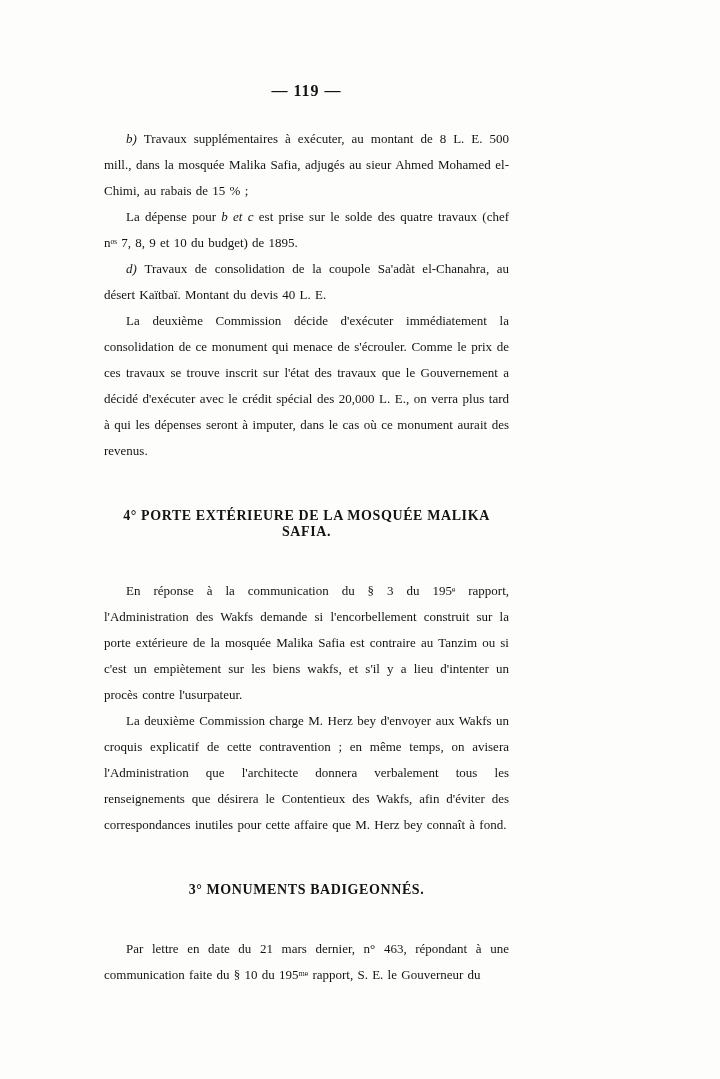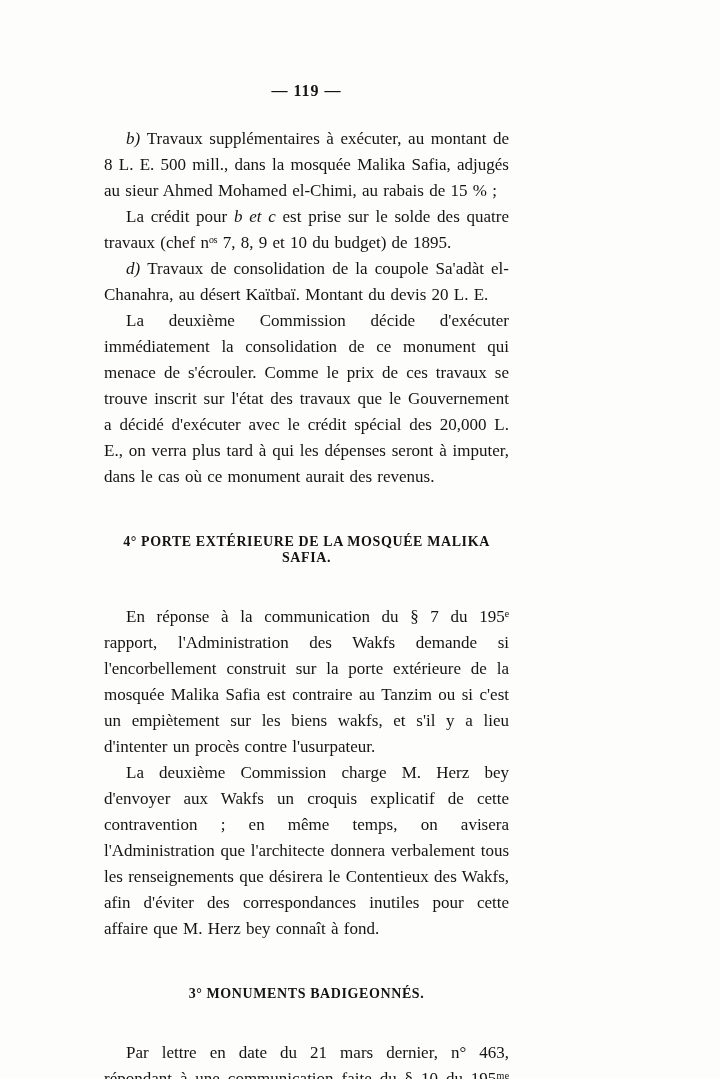--- a/index.html
+++ b/index.html
@@ -23,21 +23,21 @@
   }
   .page-number {
     text-align: center;
     font-size: 16px;
     font-weight: bold;
     letter-spacing: 1px;
     margin: 0 0 26px 0;
   }
   p.para {
     margin: 0;
-    font-size: 17px;
+    font-size: 13px;
     line-height: 26px;
     text-align: justify;
     text-indent: 22px;
     word-spacing: 1px;
   }
   .lead-italic, .inline-italic {
     font-style: italic;
   }
   h2.heading {
     text-align: center;
@@ -51,29 +51,29 @@
 </head>
 <body>
 
 <div class="page">
 
   <div class="page-number">— 119 —</div>
 
   <p class="para"><span class="lead-italic">b) </span><span>Travaux supplémentaires à exécuter, au montant de 8 L. E. 500 mill., dans la mosquée Malika Safia, adjugés au sieur Ahmed Mohamed el-Chimi, au rabais de 15 % ;</span></p>
 
 
-  <p class="para"><span>La crédit pour </span><span class="inline-italic">b et c</span><span> est prise sur le solde des quatre travaux (chef nᵒˢ 7, 8, 9 et 10 du budget) de 1895.</span></p>
+  <p class="para"><span>La dépense pour </span><span class="inline-italic">b et c</span><span> est prise sur le solde des quatre travaux (chef nᵒˢ 7, 8, 9 et 10 du budget) de 1895.</span></p>
 
-  <p class="para"><span class="lead-italic">d) </span><span>Travaux de consolidation de la coupole Sa'adàt el-Chanahra, au désert Kaïtbaï. Montant du devis 20 L. E.</span></p>
+  <p class="para"><span class="lead-italic">d) </span><span>Travaux de consolidation de la coupole Sa'adàt el-Chanahra, au désert Kaïtbaï. Montant du devis 40 L. E.</span></p>
 
   <p class="para"><span>La deuxième Commission décide d'exécuter immédiatement la consolidation de ce monument qui menace de s'écrouler. Comme le prix de ces travaux se trouve inscrit sur l'état des travaux que le Gouvernement a décidé d'exécuter avec le crédit spécial des 20,000 L. E., on verra plus tard à qui les dépenses seront à imputer, dans le cas où ce monument aurait des revenus.</span></p>
 
   <h2 class="heading">4° PORTE EXTÉRIEURE DE LA MOSQUÉE MALIKA SAFIA.</h2>
 
-  <p class="para"><span>En réponse à la communication du § 7 du 195ᵉ rapport, l'Administration des Wakfs demande si l'encorbellement construit sur la porte extérieure de la mosquée Malika Safia est contraire au Tanzim ou si c'est un empiètement sur les biens wakfs, et s'il y a lieu d'intenter un procès contre l'usurpateur.</span></p>
+  <p class="para"><span>En réponse à la communication du § 3 du 195ᵉ rapport, l'Administration des Wakfs demande si l'encorbellement construit sur la porte extérieure de la mosquée Malika Safia est contraire au Tanzim ou si c'est un empiètement sur les biens wakfs, et s'il y a lieu d'intenter un procès contre l'usurpateur.</span></p>
 
   <p class="para"><span>La deuxième Commission charge M. Herz bey d'envoyer aux Wakfs un croquis explicatif de cette contravention ; en même temps, on avisera l'Administration que l'architecte donnera verbalement tous les renseignements que désirera le Contentieux des Wakfs, afin d'éviter des correspondances inutiles pour cette affaire que M. Herz bey connaît à fond.</span></p>
 
   <h2 class="heading">3° MONUMENTS BADIGEONNÉS.</h2>
 
   <p class="para"><span>Par lettre en date du 21 mars dernier, n° 463, répondant à une communication faite du § 10 du 195ᵐᵉ rapport, S. E. le Gouverneur du</span></p>
 
 </div>
 
 </body></html>

